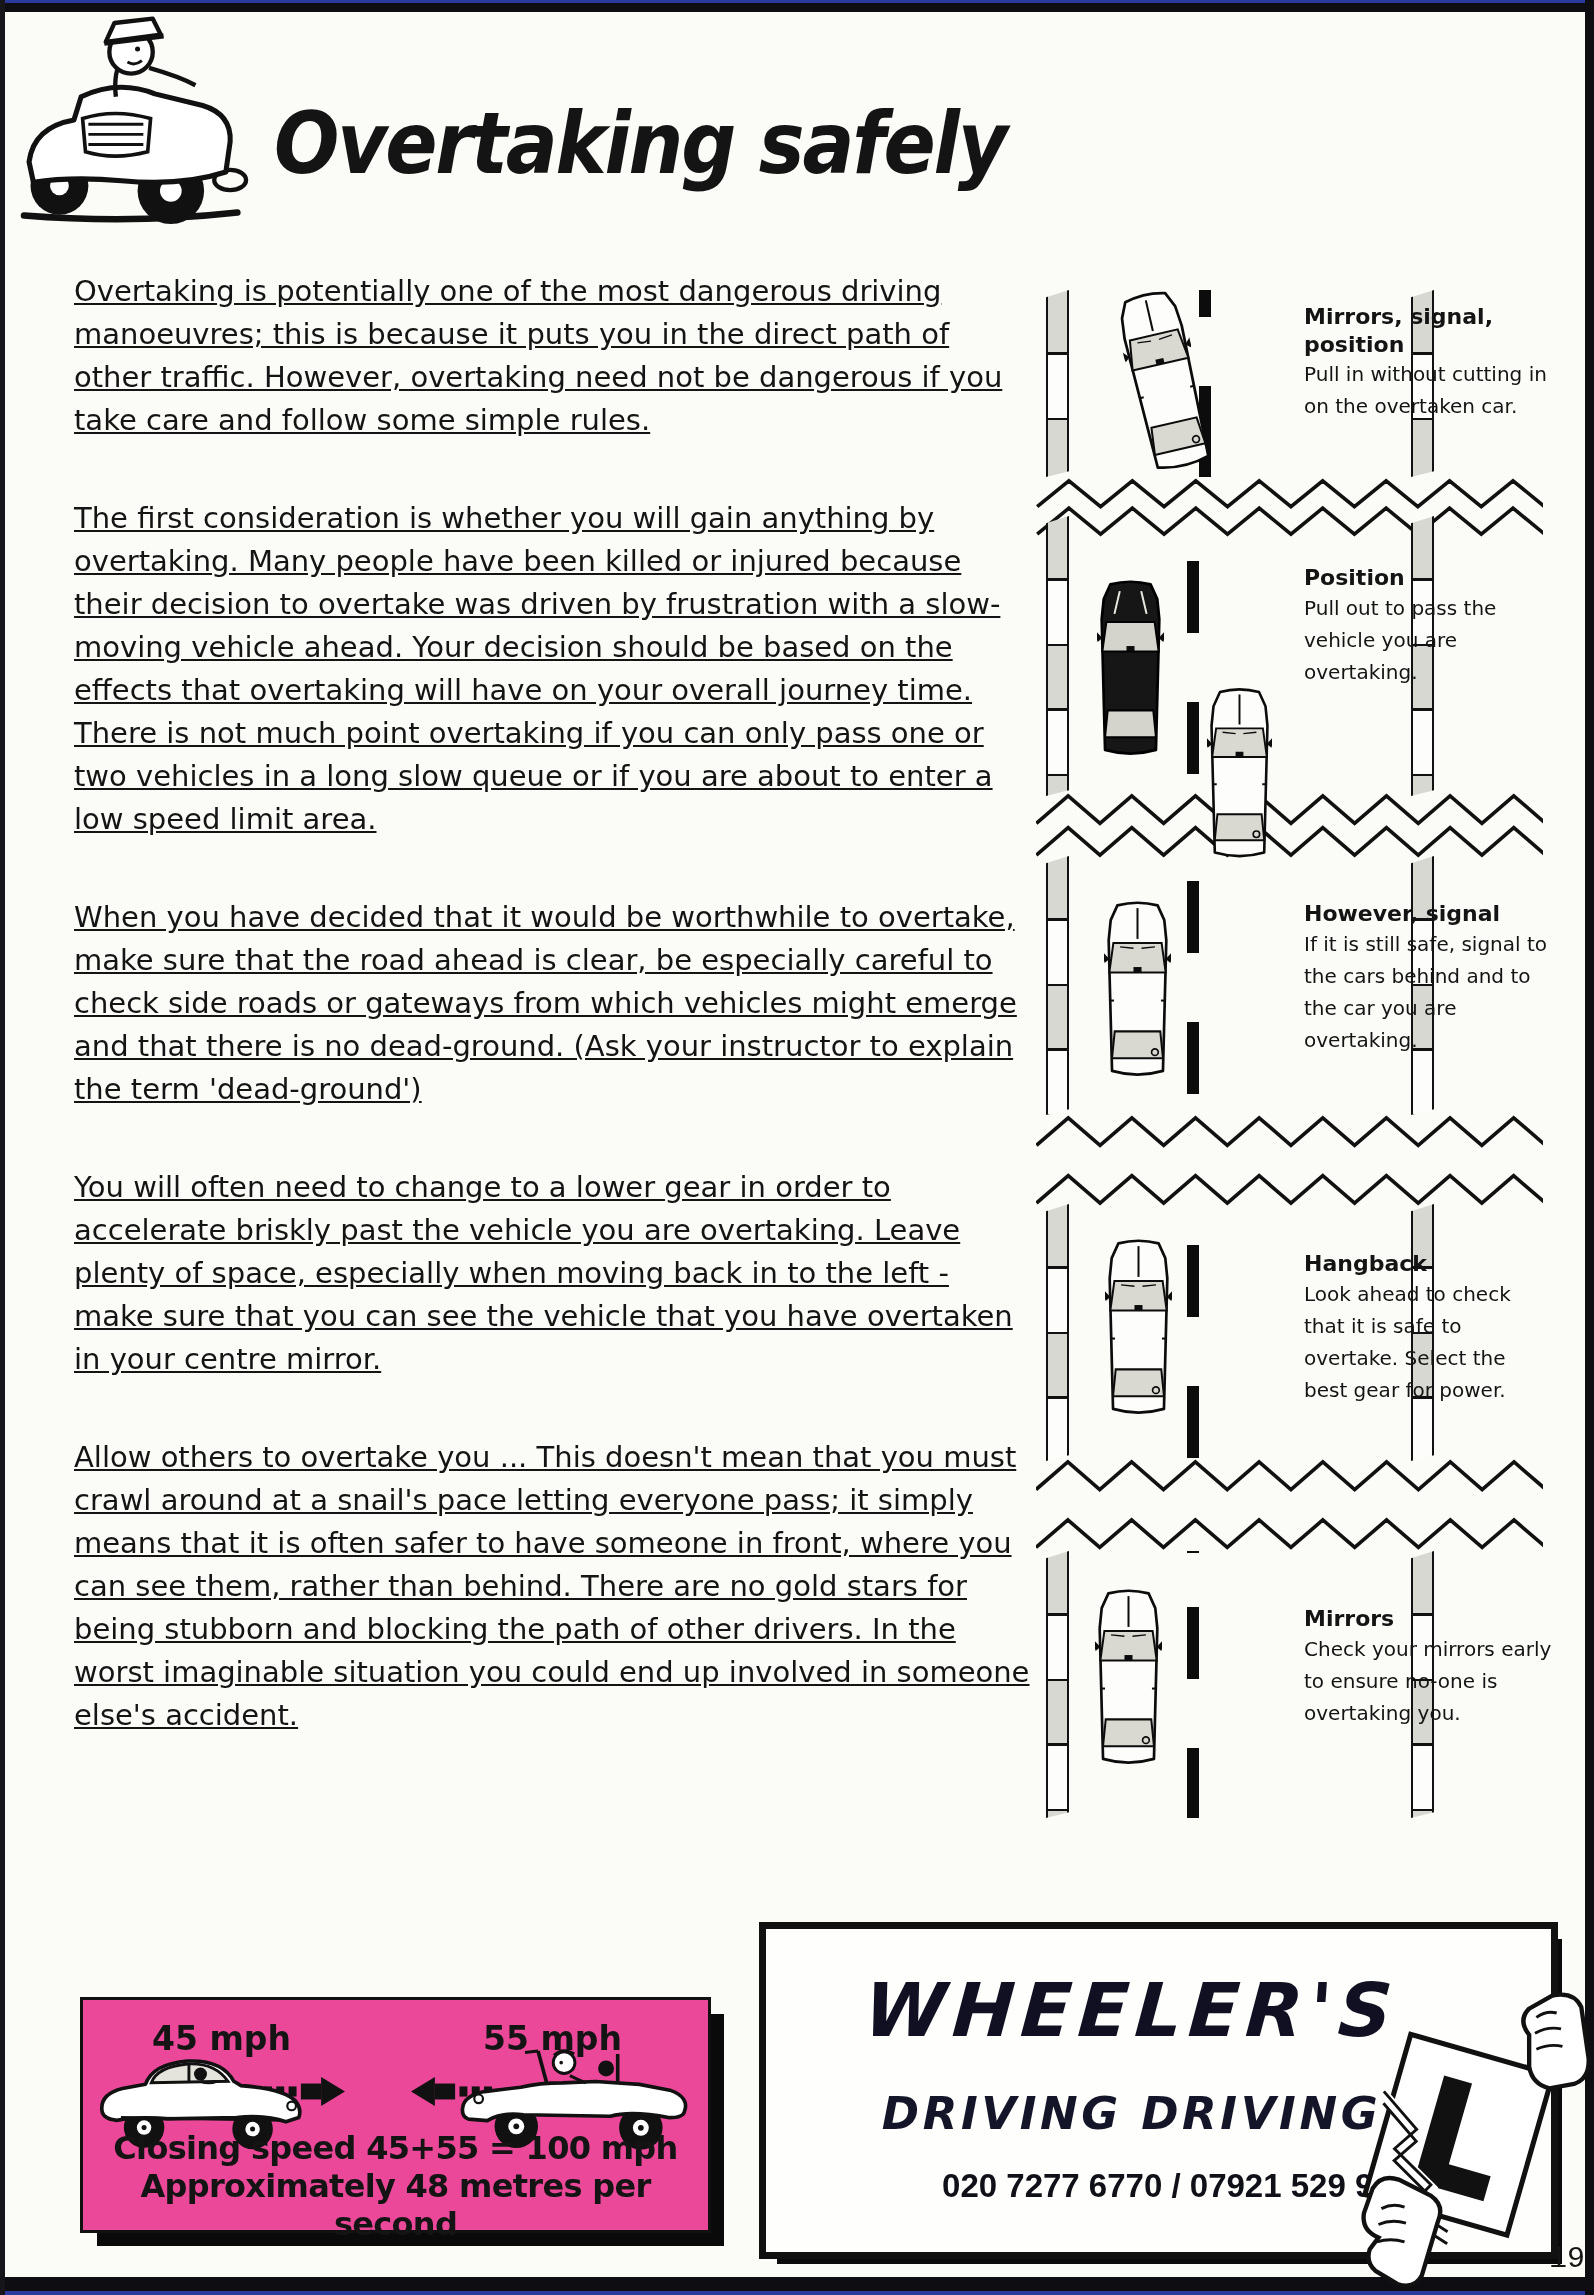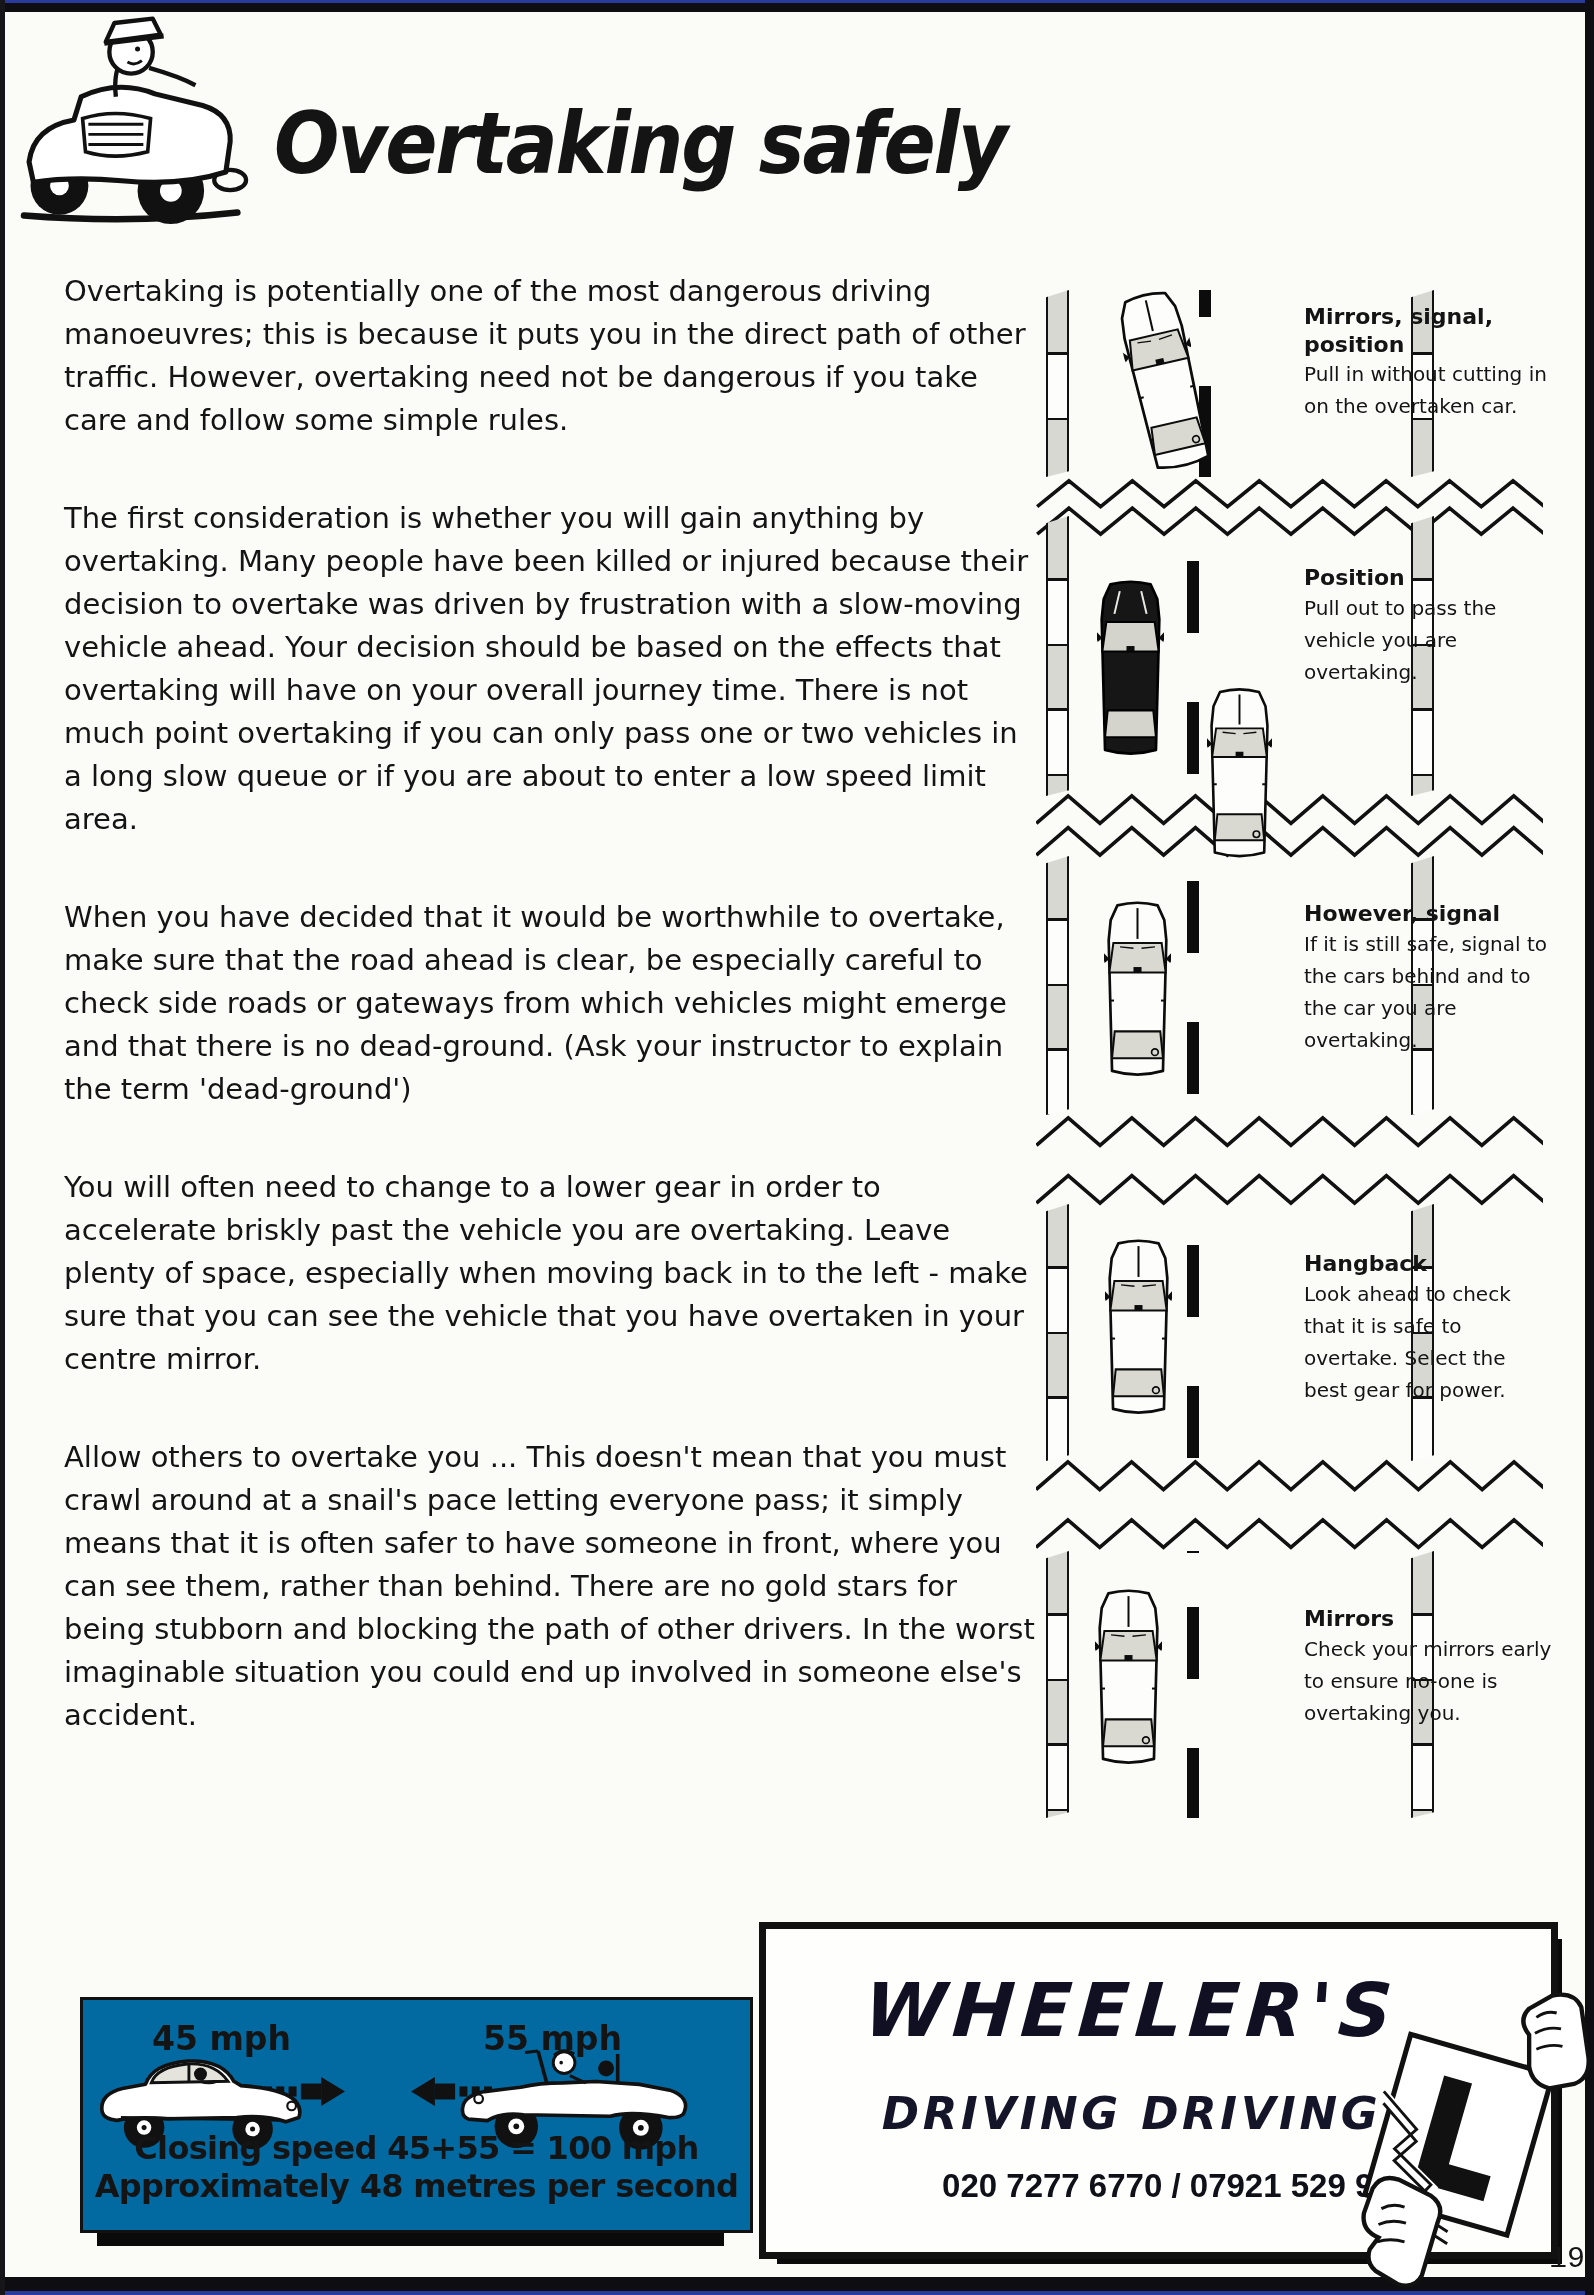--- a/index.html
+++ b/index.html
@@ -13,40 +13,40 @@
   .frame-bottom{left:0;top:2277px;width:1595px;height:19px;background:linear-gradient(#0d0d12 0 14.5px,#2a3a9c 14.5px 100%);}
   .frame-left{left:0;top:0;width:5px;height:2295px;background:#15151a;}
   .frame-right{left:1585px;top:0;width:10px;height:2295px;background:#0d0d12;}
 
   
   .title{left:274px;top:93px;width:797px;font-size:77px;font-weight:bold;font-style:italic;
          letter-spacing:-2.2px;transform:scaleY(1.12);transform-origin:left top;white-space:nowrap;}
 
   
   .article{left:64px;top:270px;width:971px;font-size:29px;line-height:43px;letter-spacing:0;}
-  .article p{margin:0 0 55px 0;}
+  .article p{margin:0 0 55px 10px;text-decoration:underline;}
 
   
   .zig{position:absolute;left:1036px;width:507px;z-index:1;}
   .panel{position:absolute;left:1046px;width:388px;z-index:2;}
   .kerb{position:absolute;top:0;bottom:0;width:19px;border-left:2.2px solid #111;border-right:2.2px solid #111;
         background:repeating-linear-gradient(to bottom,#d8d8d2 0 62px,#111 62px 65px,#fdfdfb 65px 128px,#111 128px 130px);
         clip-path:polygon(0 7.2px,100% 0,100% calc(100% - 5.8px),0 100%);}
   .kerb-l{left:0;}
   .kerb-r{right:0;}
   .dash{position:absolute;width:11.6px;top:0;bottom:0;
         background-image:repeating-linear-gradient(to bottom,#0c0c0c 0 72px,transparent 72px 141px);}
   .car{position:absolute;z-index:3;}
   .plabel{position:absolute;left:258px;width:250px;z-index:4;}
   .ph{font-weight:bold;font-size:22px;line-height:27.5px;}
   .pb{font-size:20px;line-height:32px;}
 
   
   .sbox-shadow{left:97px;top:2014px;width:627px;height:232px;background:#0a0a0a;}
-  .sbox{left:80px;top:1997px;width:625px;height:230px;background:#0369a1;border:3.6px solid #111;padding-left:42px;}
+  .sbox{left:80px;top:1997px;width:625px;height:230px;background:#ec4899;border:3.6px solid #111;}
   .speed-label{position:absolute;font-size:33px;font-weight:bold;}
   .sline{position:absolute;left:0;width:100%;text-align:center;font-size:32px;font-weight:bold;letter-spacing:-0.7px;}
 
   
   .wbox-shadow{left:777px;top:1939px;width:785px;height:325px;background:#0a0a0a;}
   .wbox{left:759px;top:1922px;width:785px;height:323px;background:#fefefc;border:7.2px solid #111;}
   .wname{position:absolute;left:65px;top:38px;width:601px;text-align:center;font-size:74px;font-weight:bold;
          font-style:italic;letter-spacing:6.5px;color:#101022;transform:skewX(-4deg);}
   .wsub{position:absolute;left:65px;top:158px;width:601px;text-align:center;font-size:45px;font-weight:bold;
         font-style:italic;letter-spacing:3.6px;color:#15152a;}

